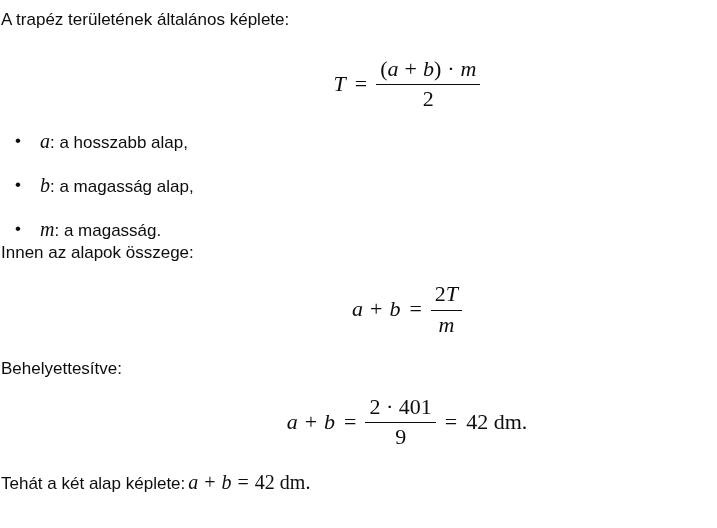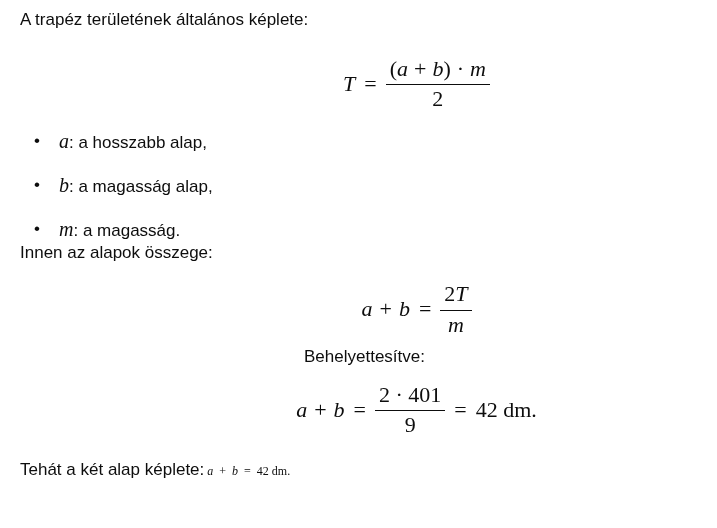--- a/index.html
+++ b/index.html
@@ -10,21 +10,21 @@
   .page {
     position: relative;
     width: 717px;
     height: 528px;
     background: #ffffff;
     color: #0d0d0d;
     font-family: "Liberation Sans", "DejaVu Sans", sans-serif;
     font-size: 17px;
     overflow: hidden;
     box-sizing: border-box;
-    padding: 10px 8px 0 20px;
+    padding: 10px 8px 0 1px;
   }
   p { margin: 0; line-height: 20px; }
 
   
   .formula {
     text-align: center;
     padding-left: 104px; 
     font-family: "Liberation Serif", "DejaVu Serif", serif;
     font-size: 22px;
     line-height: 1.1;
@@ -79,30 +79,30 @@
     top: 0;
   }
   .bvar {
     font-family: "Liberation Serif", "DejaVu Serif", serif;
     font-style: italic;
     font-size: 20px;
   }
 
   
   .sum-intro   { }
-  .subst-intro { margin-top: 10px; text-align: center; }
+  .subst-intro { margin-top: 22px; }
 
   
   .conclusion {
     margin-top: 21px;
     line-height: 24px;
   }
   .imath {
     font-family: "Liberation Serif", "DejaVu Serif", serif;
-    font-size: 12px;
+    font-size: 20px;
   }
   .imath .mi { font-style: italic; }
   .imath .mbin, .imath .mo { margin: 0 6px; }
   .imath-lead { margin-left: 3px; }
 </style>
 </head>
 <body>
 
 <div class="page">
 

